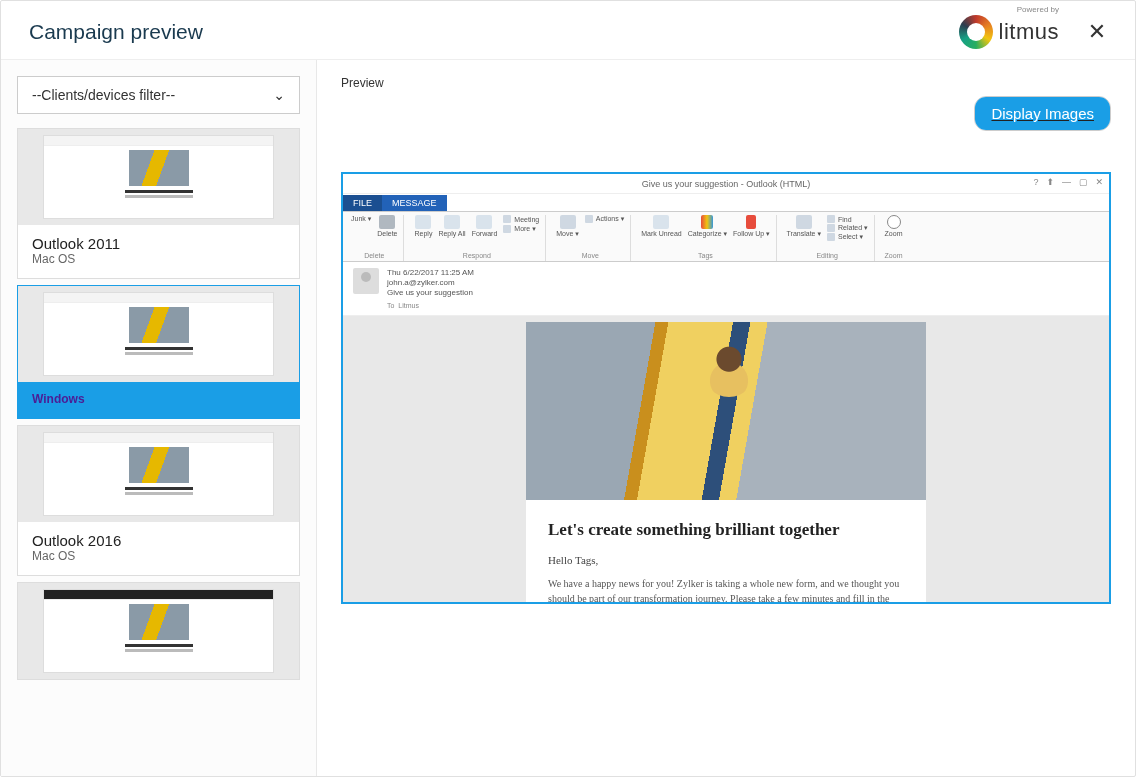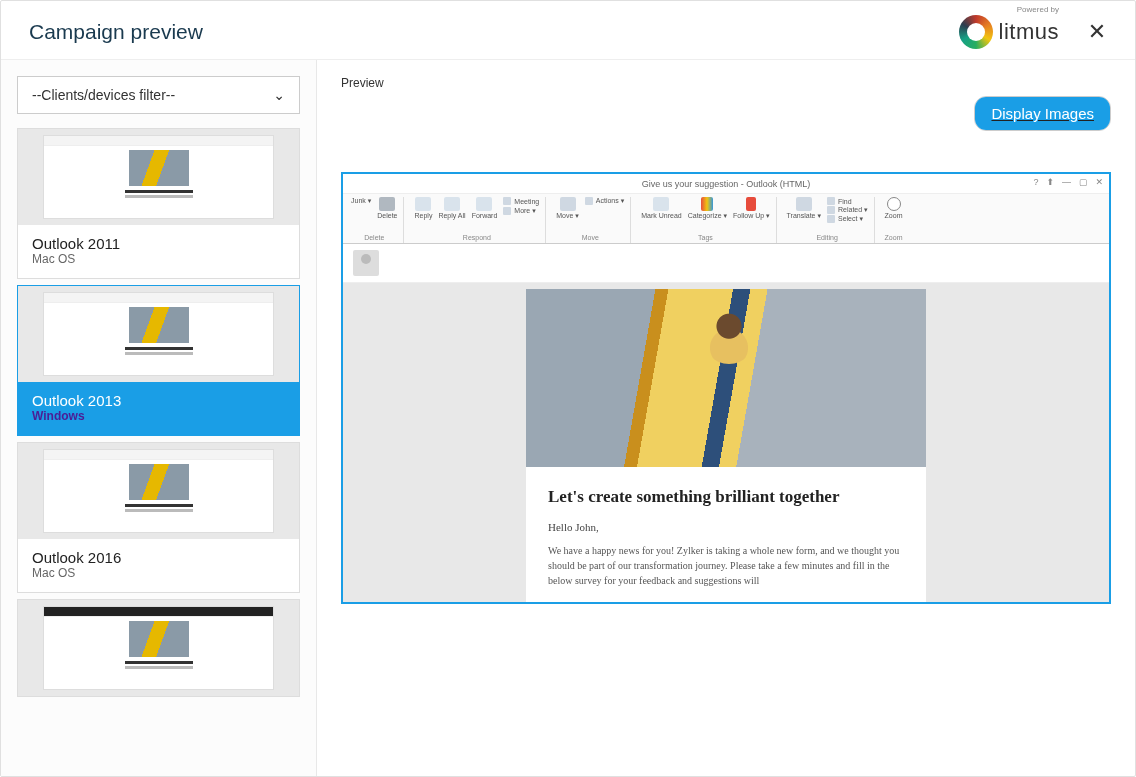--- a/index.html
+++ b/index.html
@@ -296,21 +296,20 @@
             <div class="thumb-inner">
               <div class="thumb-topbar"></div>
               <div class="thumb-content">
                 <div class="thumb-img"></div>
                 <div class="thumb-text-line"></div>
                 <div class="thumb-text-line light"></div>
               </div>
             </div>
           </div>
           <div class="card-label selected">
-            <div class="client-name">Outlook 2013</div>
             <div class="client-os">Windows</div>
           </div>
         </div>
 
         <div class="client-card">
           <div class="thumb">
             <div class="thumb-inner">
               <div class="thumb-topbar"></div>
               <div class="thumb-content">
                 <div class="thumb-img"></div>
@@ -351,20 +350,24 @@
       <div class="preview-frame">
         <div class="outlook-titlebar">
           <span>Give us your suggestion - Outlook (HTML)</span>
           <div class="outlook-window-ctrls">
             <span>?</span>
             <span>⬆</span>
             <span>—</span>
             <span>▢</span>
             <span>✕</span>
           </div>
+        </div>
+        <div class="outlook-tabs">
+          <div class="outlook-tab file">FILE</div>
+          <div class="outlook-tab">MESSAGE</div>
         </div>
         <div class="outlook-ribbon">
           <div class="ribbon-group">
             <div class="ribbon-row">
               <div class="ribbon-btn">
                 <span class="ribbon-label">Junk ▾</span>
               </div>
               <div class="ribbon-btn">
                 <div class="ribbon-icon x"></div>
                 <span class="ribbon-label">Delete</span>
@@ -458,28 +461,36 @@
                   <div class="ribbon-icon zoom"></div>
                   <span class="ribbon-label">Zoom</span>
                 </div>
             </div>
             <div class="ribbon-group-name">Zoom</div>
           </div>
         </div>
 
         <div class="outlook-meta">
           <div class="avatar-sq"></div>
+          <div class="meta-lines">
+            <span>Thu 6/22/2017 11:25 AM</span>
+            <span>john.a@zylker.com</span>
+            <span>Give us your suggestion</span>
+            <span class="meta-to">
+              <span>To</span>&nbsp;&nbsp;<span>Litmus</span>
+            </span>
+          </div>
         </div>
 
         <div class="email-body">
           <div class="email-inner">
             <div class="hero-img"></div>
             <div class="email-text">
               <div class="email-heading">Let's create something brilliant together</div>
-              <div class="email-greet">Hello John,</div>
+              <div class="email-greet">Hello Tags,</div>
               <div class="email-para">We have a happy news for you! Zylker is taking a whole new form, and we thought you should be part of our transformation journey. Please take a few minutes and fill in the below survey for your feedback and suggestions will</div>
             </div>
           </div>
         </div>
 
       </div>
     </div>
 
   </div>
 </div>

